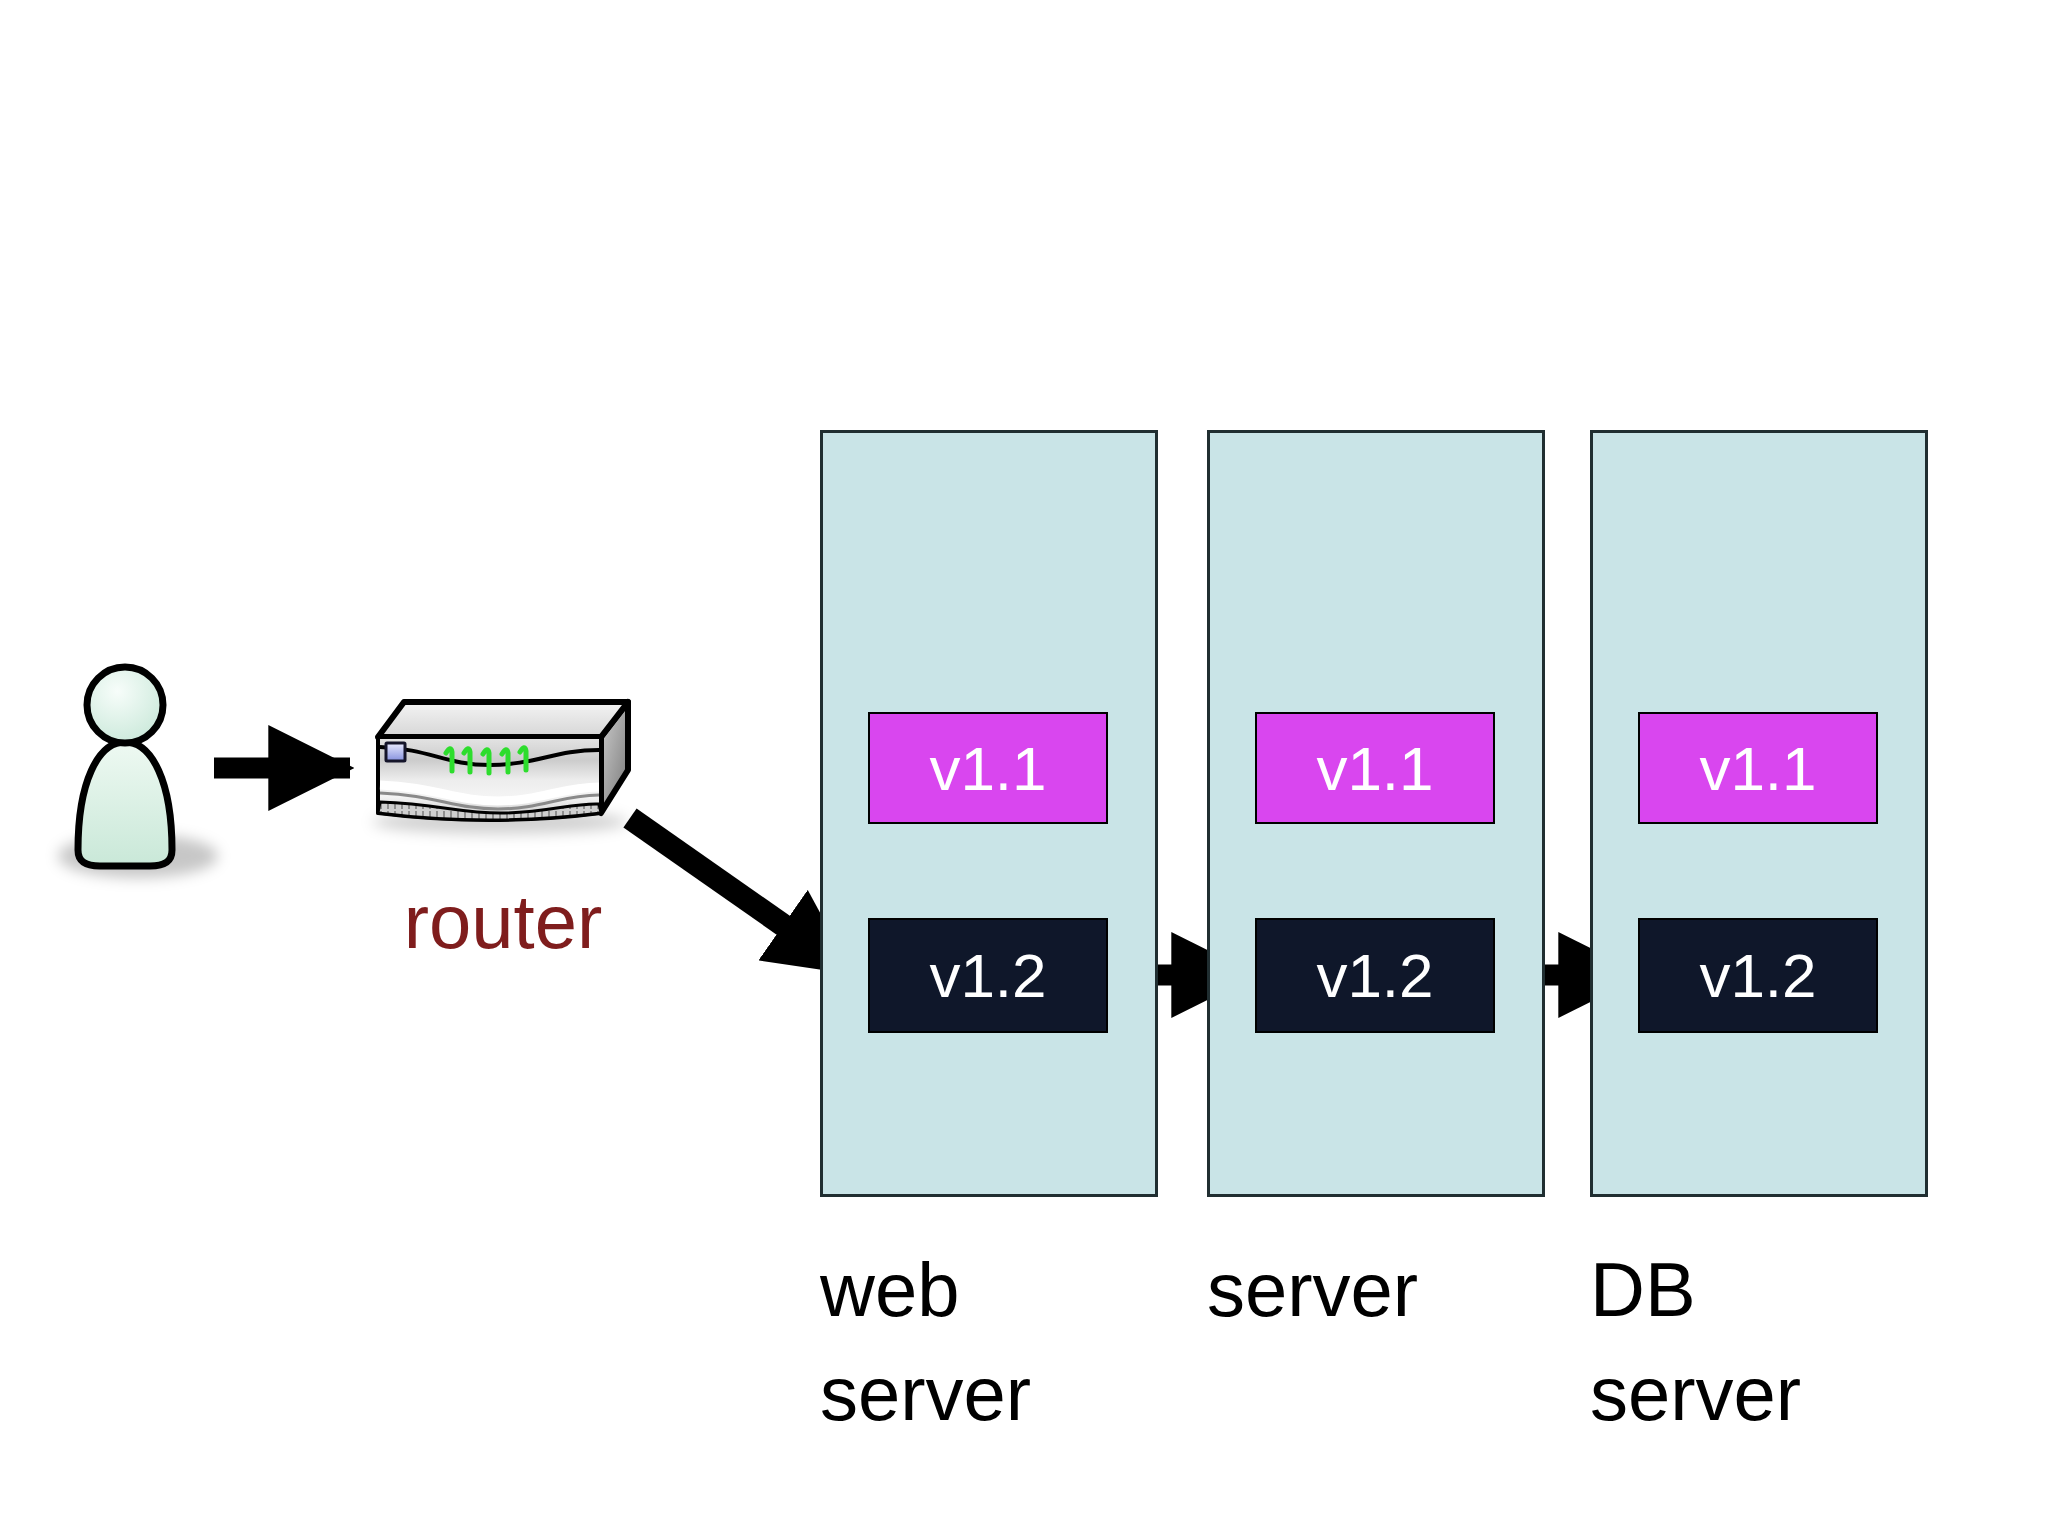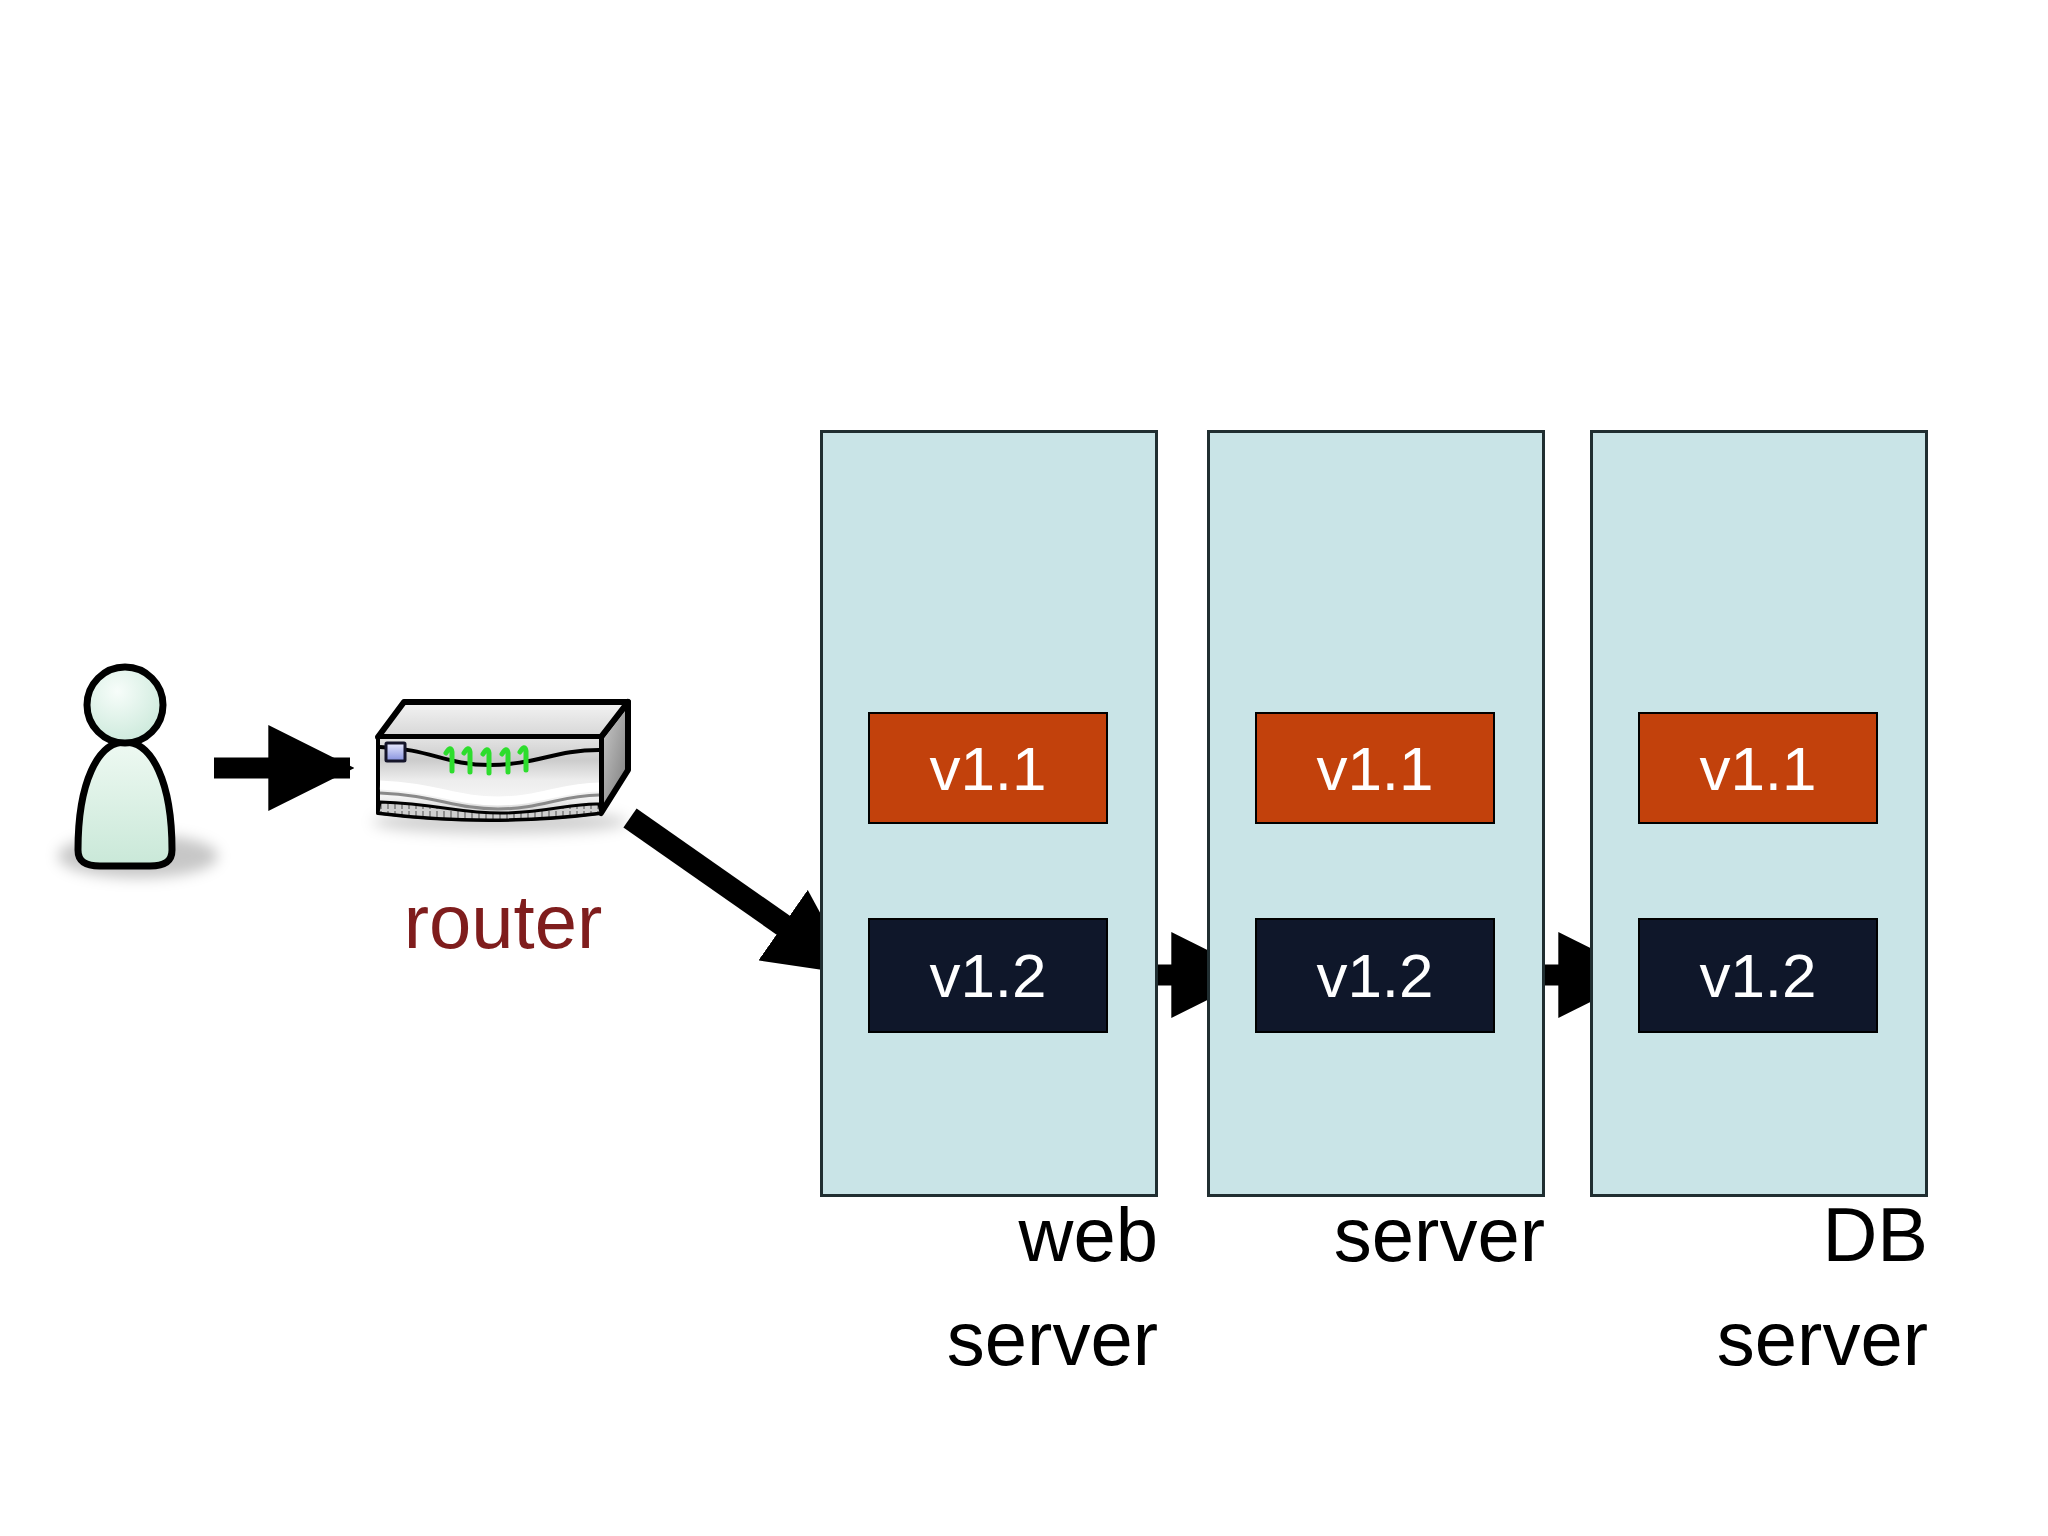--- a/index.html
+++ b/index.html
@@ -10,28 +10,28 @@
   .art{position:absolute;left:0;top:0;width:2048px;height:1536px;}
   .column{
     position:absolute;top:430px;width:338px;height:767px;
     background:#c9e4e7;border:3px solid #202e31;box-sizing:border-box;
   }
   .vbox{
     position:absolute;left:45px;width:240px;display:flex;align-items:center;justify-content:center;
     border:2px solid #000;box-sizing:border-box;
     color:#ffffff;font-size:62px;
   }
-  .v11{top:279px;height:112px;background:#c2410c;}
+  .v11{top:279px;height:112px;background:#d946ef;}
   .v12{top:485px;height:115px;background:#0f172a;}
   .router-label{
     position:absolute;left:343px;top:878px;width:320px;
     text-align:center;font-size:76px;color:#7f1d1d;
   }
   .col-label{
-    position:absolute;top:1183px;width:338px;text-align:right;
+    position:absolute;top:1238px;width:338px;text-align:left;
     font-size:76px;line-height:104px;color:#000;
   }
   .col-label span{display:block;}
 </style>
 </head>
 <body>
 
 <div class="stage">
 
   <svg class="art" viewBox="0 0 2048 1536">

